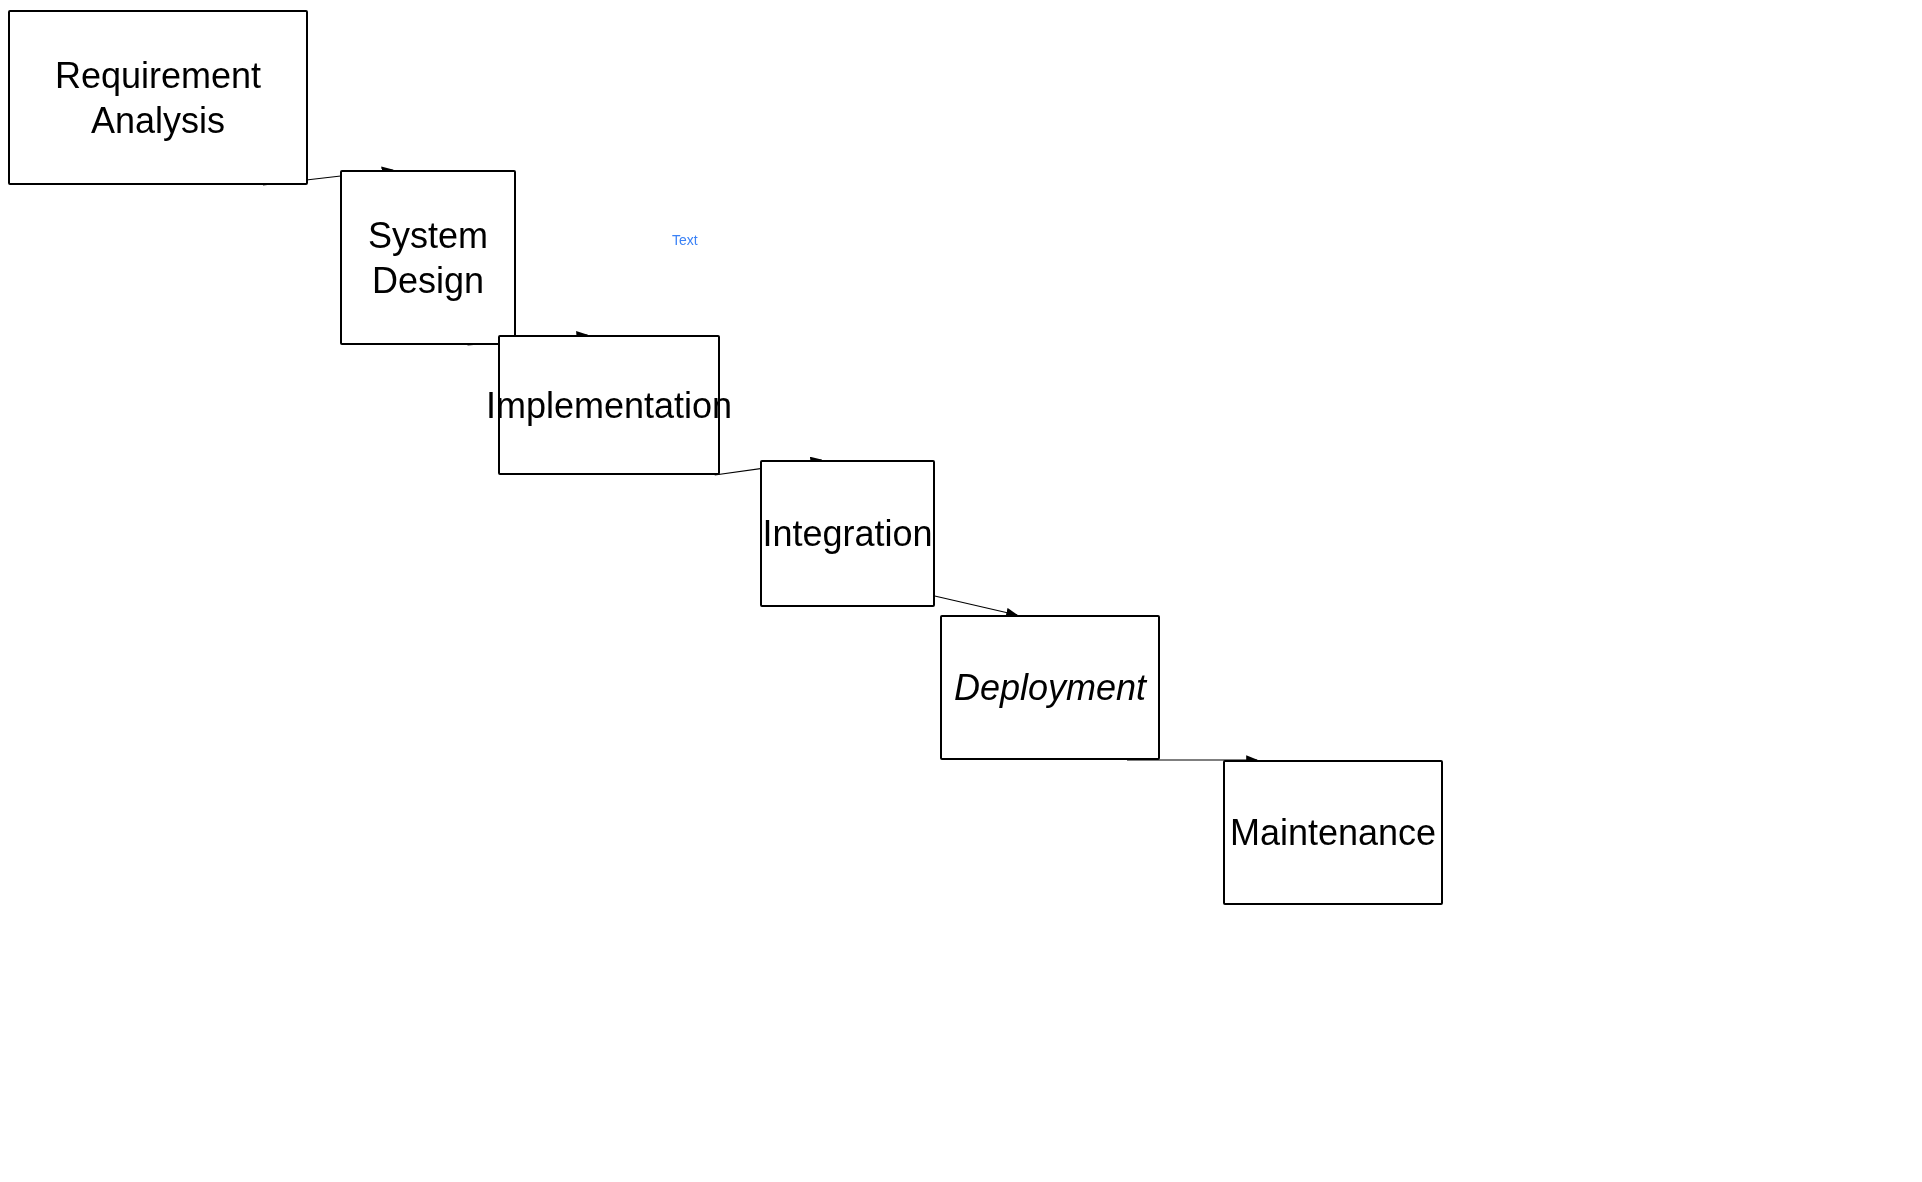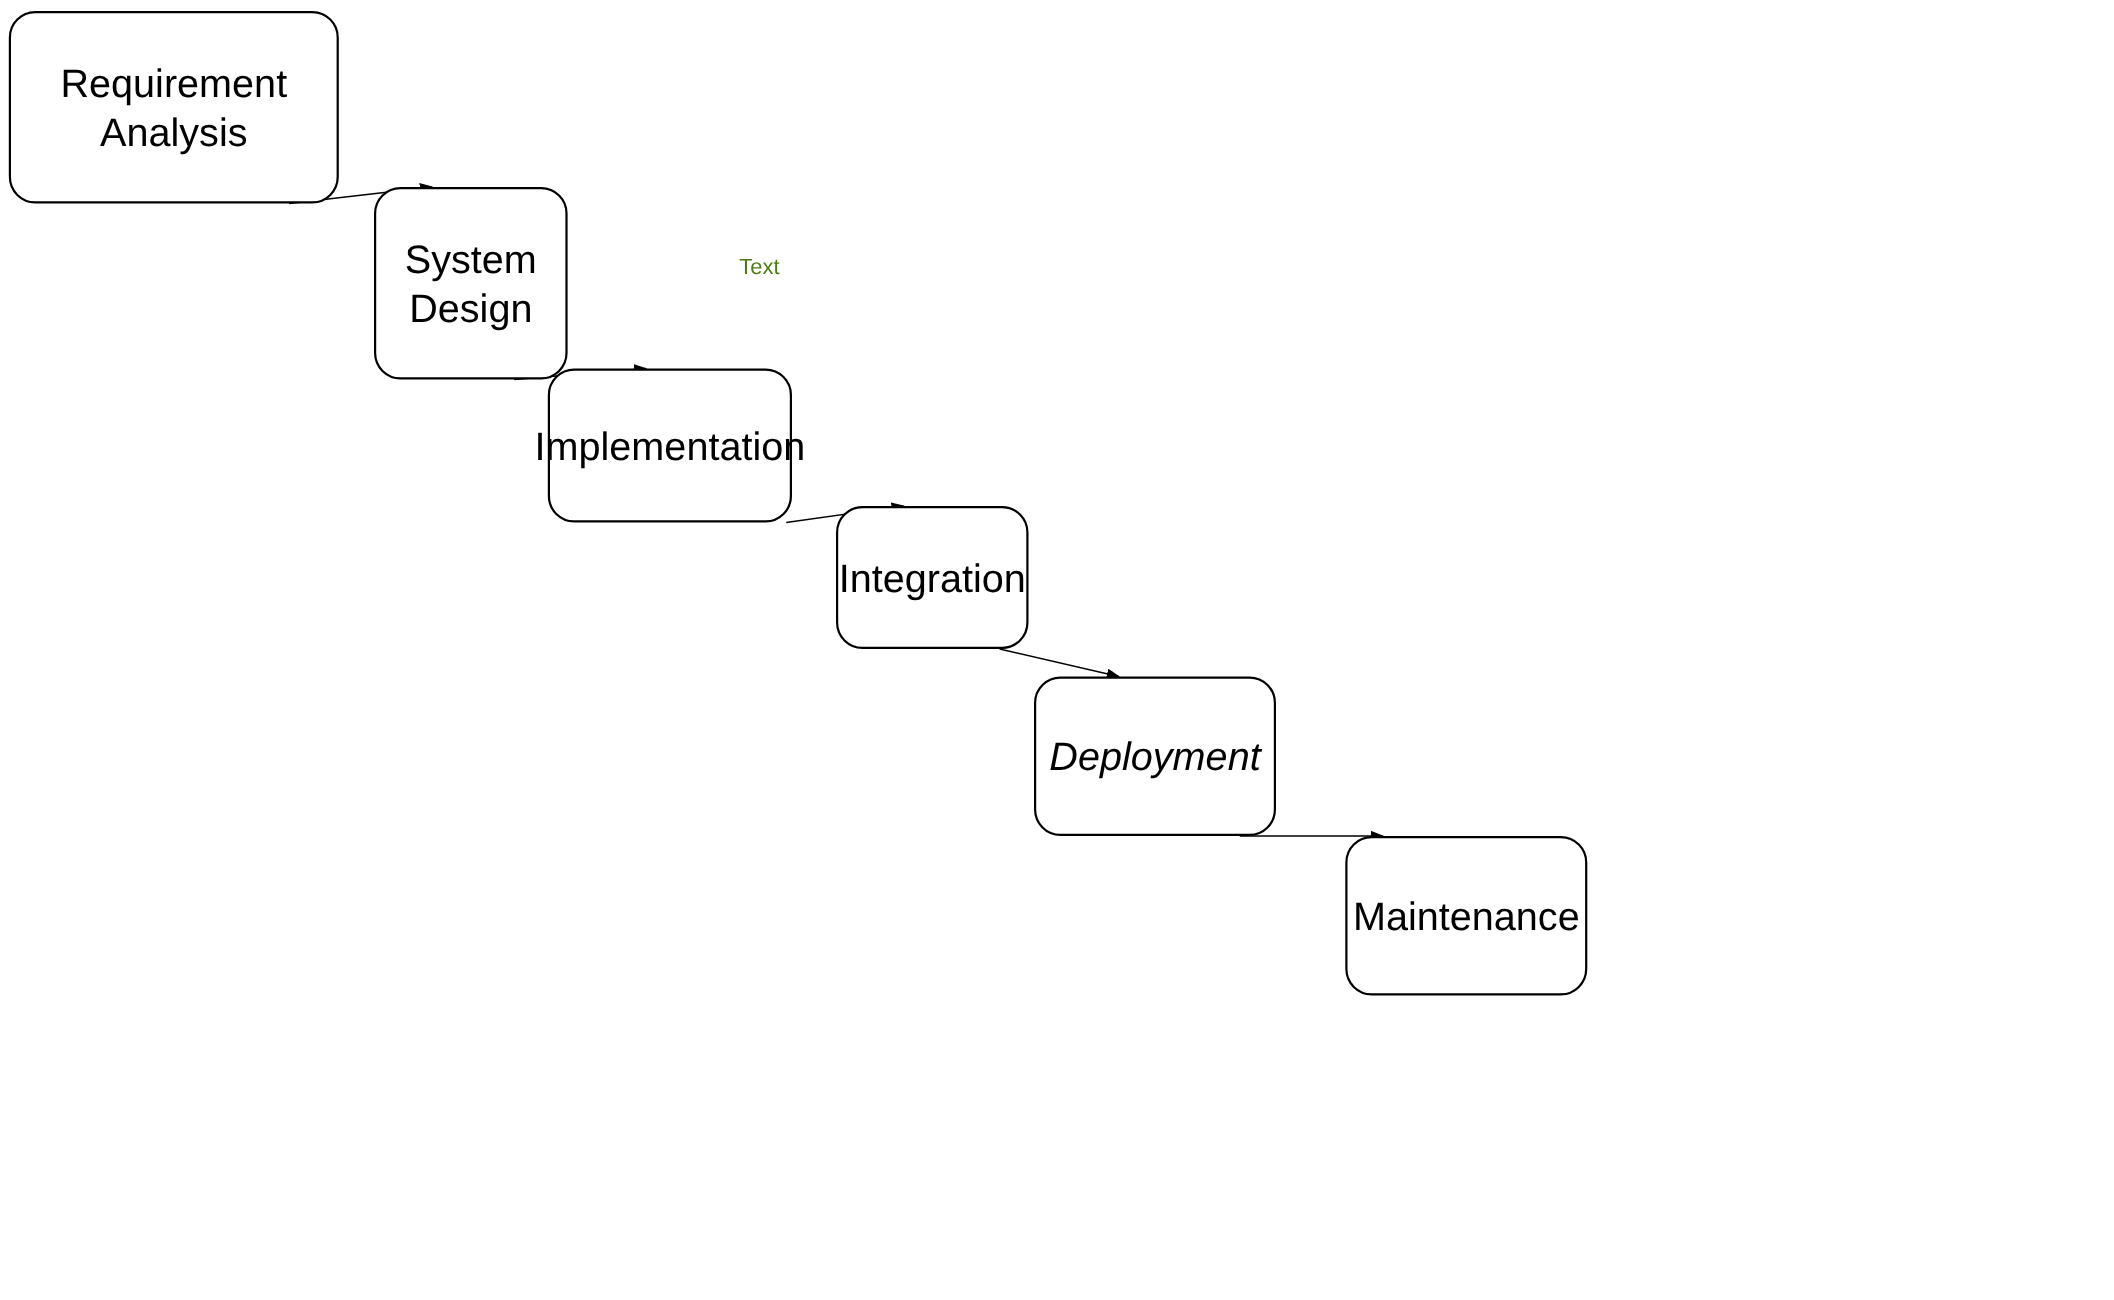--- a/index.html
+++ b/index.html
@@ -8,35 +8,35 @@
     width: 1922px;
     height: 1182px;
     background: #ffffff;
     font-family: Arial, Helvetica, sans-serif;
     position: relative;
     overflow: hidden;
   }
   .node {
     position: absolute;
     border: 2px solid #000000;
-    border-radius: 24px;
+    border-radius: 2px;
     display: flex;
     align-items: center;
     justify-content: center;
     text-align: center;
     font-size: 36px;
     line-height: 1.25;
     background: #ffffff;
     box-sizing: border-box;
     padding: 6px 10px;
   }
   .floating-label {
     position: absolute;
-    font-size: 20px;
-    color: #4d7c0f;
+    font-size: 14px;
+    color: #3b82f6;
   }
   svg.arrows {
     position: absolute;
     left: 0;
     top: 0;
     width: 1922px;
     height: 1182px;
     pointer-events: none;
   }
 </style>
@@ -63,21 +63,21 @@
 </div>
 
 <div class="node" style="left:340px; top:170px; width:176px; height:175px;">
   <span>System<br>Design</span>
 </div>
 
 <div class="node" style="left:498px; top:335px; width:222px; height:140px;">
   <span>Implementation</span>
 </div>
 
-<div class="node" style="left:760px; top:460px; width:175px; height:130px;">
+<div class="node" style="left:760px; top:460px; width:175px; height:147px;">
   <span>Integration</span>
 </div>
 
 <div class="node" style="left:940px; top:615px; width:220px; height:145px;font-style:italic;">
   <span>Deployment</span>
 </div>
 
 <div class="node" style="left:1180px; top:760px; width:220px; height:145px;margin-left:43px;">
   <span>Maintenance</span>
 </div>

